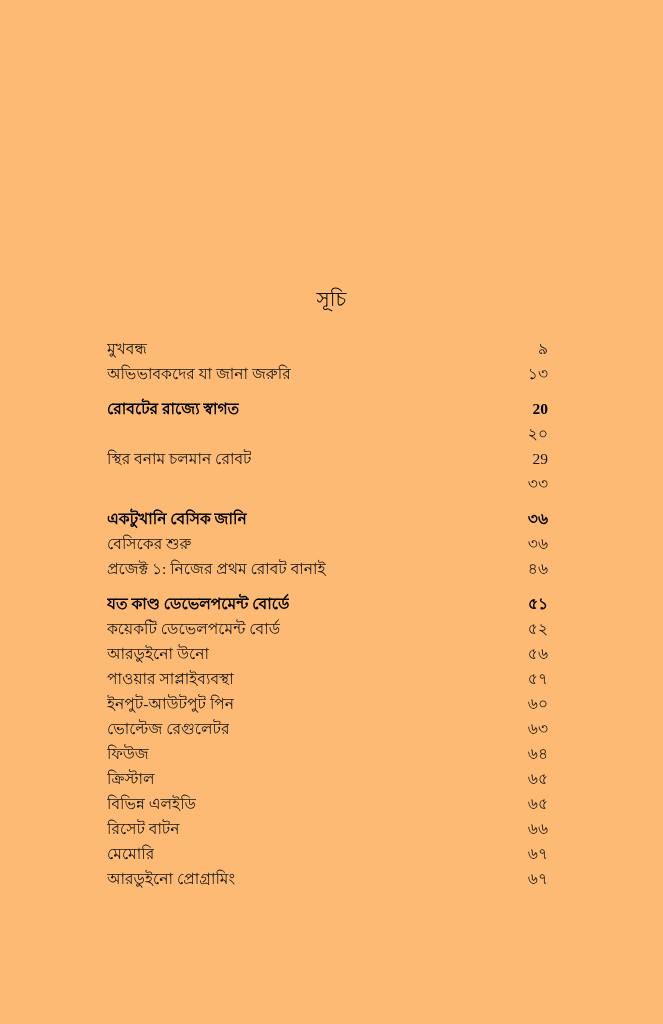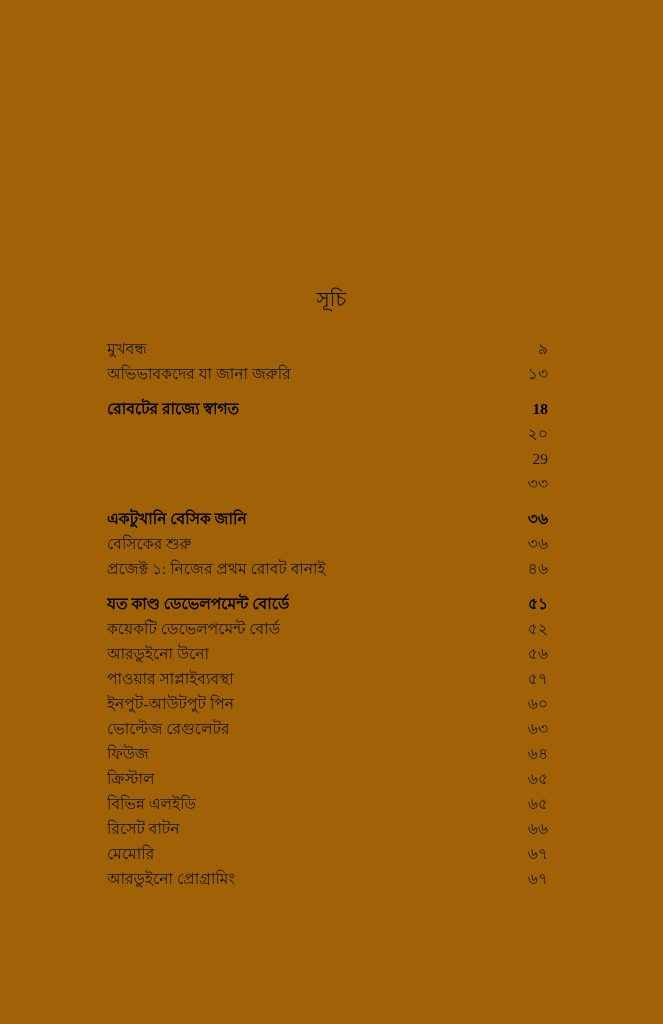--- a/index.html
+++ b/index.html
@@ -13,21 +13,21 @@
     font-family: "Liberation Serif", "DejaVu Serif", serif;
     color: #111111;
     -webkit-font-smoothing: antialiased;
   }
 
   .page {
     position: relative;
     width: 663px;
     height: 1024px;
     margin: 0 auto;
-    background: #a16207;
+    background: #fdba74;
     overflow: hidden;
     box-sizing: border-box;
   }
 
   
   .toc-title {
     position: absolute;
     top: 286px;
     left: 0;
     width: 663px;
@@ -104,27 +104,28 @@
         <span class="entry-page">৯</span>
       </div>
       <div class="toc-entry level-sub">
         <span class="entry-title">অভিভাবকদের যা জানা জরুরি</span>
         <span class="entry-filler"></span>
         <span class="entry-page">১৩</span>
       </div>
       <div class="toc-entry level-section group-start">
         <span class="entry-title">রোবটের রাজ্যে স্বাগত</span>
         <span class="entry-filler"></span>
-        <span class="entry-page">18</span>
+        <span class="entry-page">20</span>
       </div>
       <div class="toc-entry level-sub">
         <span class="entry-filler"></span>
         <span class="entry-page">২০</span>
       </div>
       <div class="toc-entry level-sub">
+        <span class="entry-title">স্থির বনাম চলমান রোবট</span>
         <span class="entry-filler"></span>
         <span class="entry-page">29</span>
       </div>
       <div class="toc-entry level-sub">
         <span class="entry-filler"></span>
         <span class="entry-page">৩৩</span>
       </div>
       <div class="toc-entry level-section group-start">
         <span class="entry-title">একটুখানি বেসিক জানি</span>
         <span class="entry-filler"></span>

